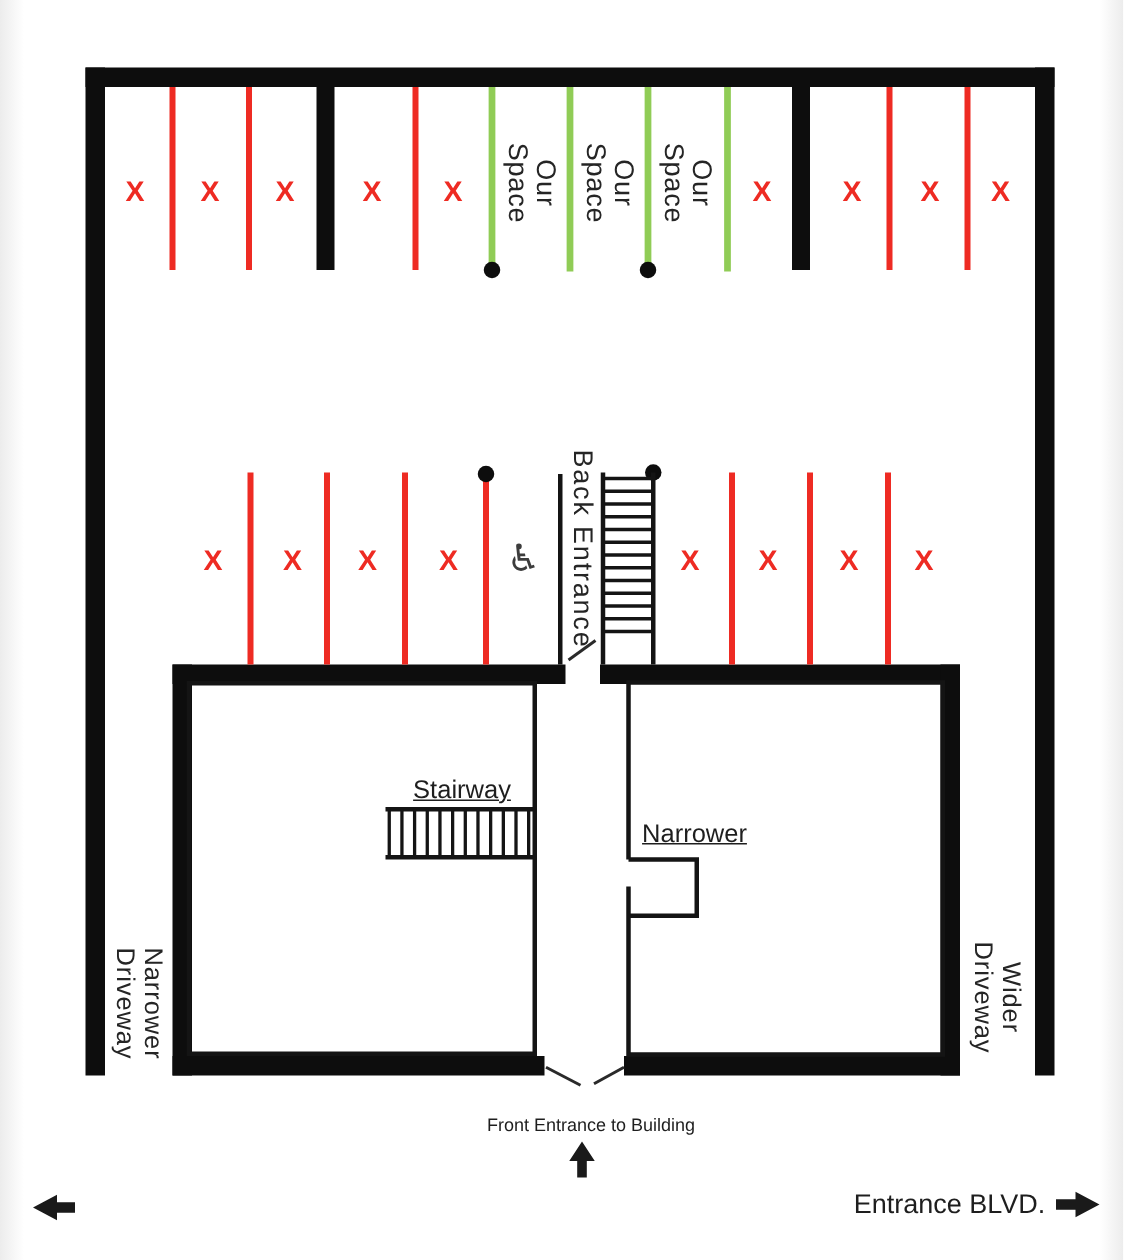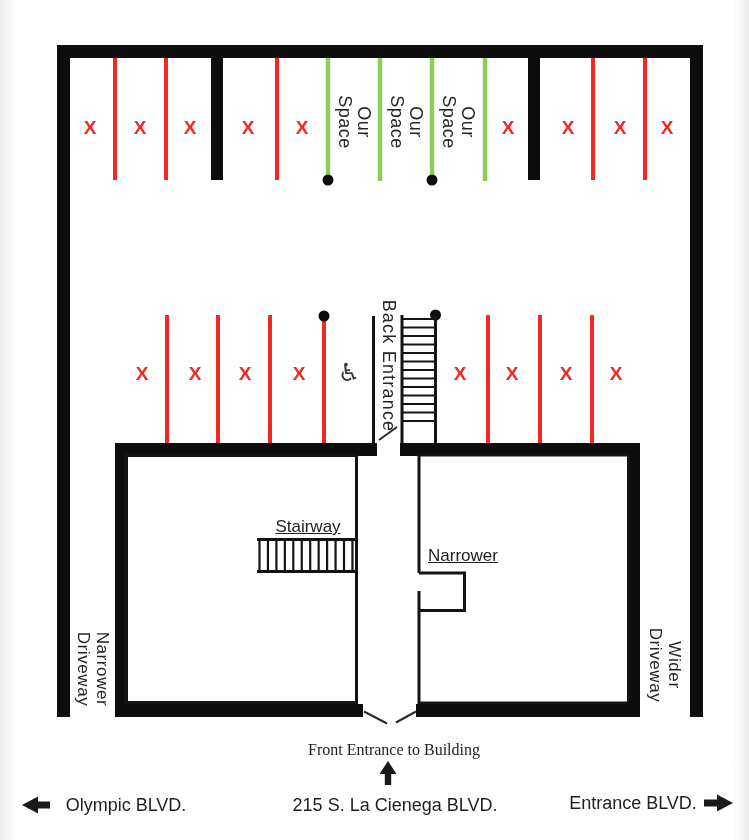--- a/index.html
+++ b/index.html
@@ -16,21 +16,21 @@
     white-space:nowrap;color:#1e1e1e;
   }
   .vlbl{
     position:absolute;transform:translate(-50%,-50%) rotate(90deg);
     text-align:center;white-space:nowrap;color:#252525;
   }
   .ourspace{font-size:18px;letter-spacing:.5px;line-height:1.06;}
   .backent{font-size:18px;letter-spacing:1.2px;}
   .driveway{font-size:17px;letter-spacing:.6px;line-height:1.1;}
   .roomlbl{font-size:17px;text-decoration:underline;}
-  .frontlbl{font-size:16px;font-family:Liberation Serif, serif;}
+  .frontlbl{font-size:12px;}
   .street{font-size:18px;}
   .handicap{font-size:25px;color:#3c3c3c;font-family:"DejaVu Sans",sans-serif;}
 </style>
 </head>
 <body>
 
 <div id="stage">
 
   <svg width="749" height="840" viewBox="0 0 749 840">
 
@@ -159,21 +159,19 @@
     <span>Driveway</span>
   </div>
   <div class="vlbl driveway" style="left:664px;top:665px">
     <span>Wider</span><br>
     <span>Driveway</span>
   </div>
 
   <div class="lbl roomlbl" style="left:308px;top:527px">Stairway</div>
   <div class="lbl roomlbl" style="left:463px;top:556px">Narrower</div>
   <div class="lbl frontlbl" style="left:394px;top:750px">Front Entrance to Building</div>
-  <div class="lbl street" style="left:126px;top:805px">Olympic BLVD.</div>
-  <div class="lbl street" style="left:395px;top:805px">215 S. La Cienega BLVD.</div>
   <div class="lbl street" style="left:633px;top:803px">Entrance BLVD.</div>
 
   <div class="lbl handicap" style="left:349px;top:372px">♿</div>
 
   <div class="edge-band edge-left"></div>
   <div class="edge-band edge-right"></div>
 </div>
 
 </body></html>

